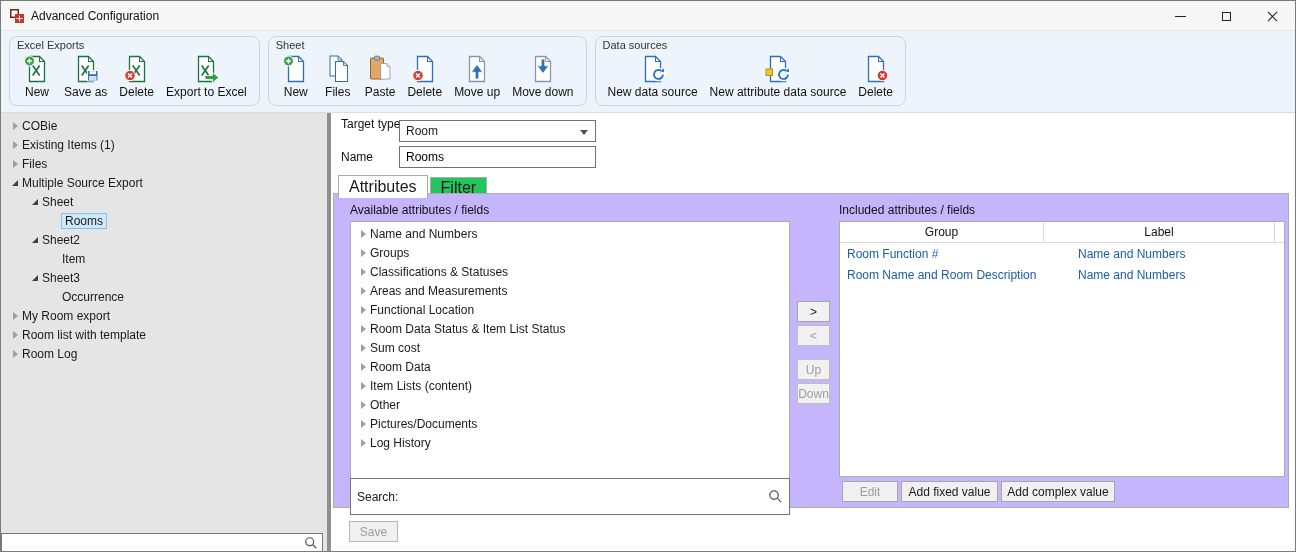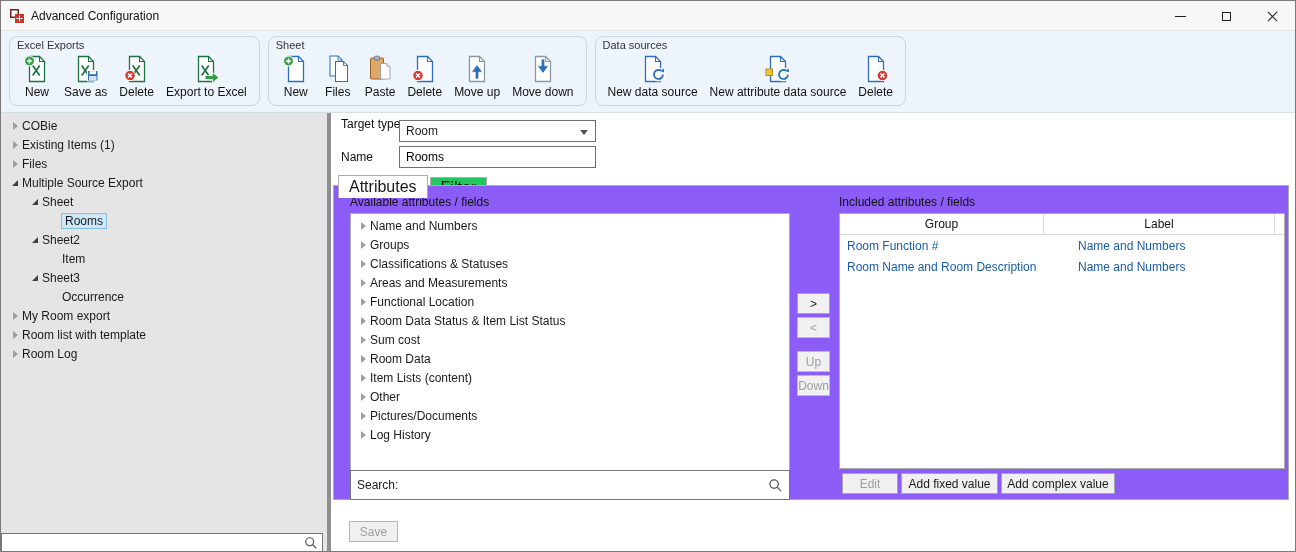--- a/index.html
+++ b/index.html
@@ -48,28 +48,28 @@
   .flabel{position:absolute;left:10px;font-size:12px;color:#111}
   .combo{position:absolute;left:68px;top:7px;width:197px;height:22px;border:1px solid #707070;background:#fff;display:flex;align-items:center;padding:0 22px 0 6px;cursor:pointer}
   .combo .chev{position:absolute;right:7px;top:9px;width:0;height:0;border-left:4px solid transparent;border-right:4px solid transparent;border-top:5px solid #505050}
   .tinput{position:absolute;left:68px;top:33px;width:197px;height:22px;border:1px solid #707070;padding:0 6px;font:12px "Liberation Sans",sans-serif;outline:none}
 
   .tabs{position:absolute;left:7px;top:62px;display:flex;align-items:flex-end}
   .tab{padding:0 10px;border:1px solid #acacac;cursor:pointer;font-size:16px}
   .tab.active{background:#fff;height:23px;line-height:22px;border-bottom:none;position:relative;z-index:3}
   .tab.inactive{background:#22c55e;height:21px;line-height:20px;margin-left:2px;margin-bottom:0px;position:relative;z-index:1}
 
-  .cbox{position:absolute;left:2px;top:72px;width:956px;height:315px;border:1px solid #acacac;background:#8b5cf6;z-index:2}
+  .cbox{position:absolute;left:2px;top:80px;width:956px;height:315px;border:1px solid #acacac;background:#c4b5fd;z-index:2}
   .sec-title{position:absolute;top:9px;font-size:12px;color:#111}
   .avail-title{left:16px}.incl-title{left:505px}
 
   .alist{position:absolute;left:16px;top:27px;width:440px;height:258px;border:1px solid #acacac;background:#fff;overflow:hidden;padding-top:2px}
   .aitem{height:19px;display:flex;align-items:center;padding-left:5px;cursor:pointer}
 
-  .srch{position:absolute;left:16px;top:284px;width:440px;height:30px;border:1px solid #767676;background:#fff;display:flex;align-items:center;padding:0 6px;gap:2px}
+  .srch{position:absolute;left:16px;top:284px;width:440px;height:37px;border:1px solid #767676;background:#fff;display:flex;align-items:center;padding:0 6px;gap:2px}
   .srch input{flex:1;border:none;outline:none;font:12px "Liberation Sans",sans-serif;background:transparent}
 
   .xferbtn{position:absolute;left:463px;width:33px;height:21px;border:1px solid #a6a6a6;background:#f1f1f1;font-size:12px;display:flex;align-items:center;justify-content:center;cursor:pointer}
   .dis{color:#9d9d9d;border-color:#bdbdbd}
 
   .tbl{position:absolute;left:505px;top:27px;width:446px;height:256px;border:1px solid #acacac;background:#fff}
   .tbl-head{display:flex;height:21px;border-bottom:1px solid #dadada}
   .th{display:flex;align-items:center;justify-content:center;border-right:1px solid #dadada;color:#111}
   .c1{width:231px}.c2{width:204px}.c3{flex:1;border-right:none}
   .trow{display:flex;height:21px;align-items:center;cursor:pointer}

